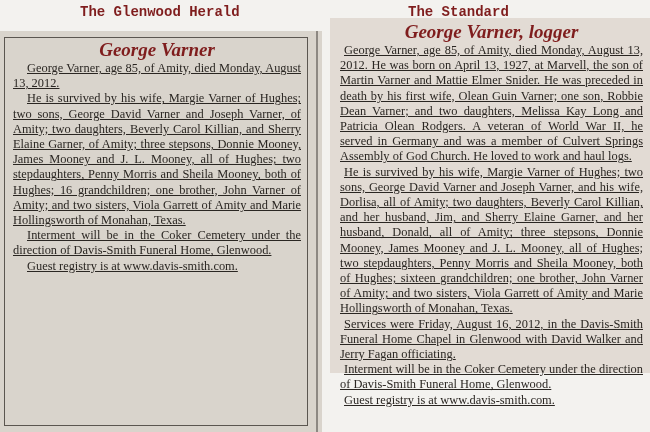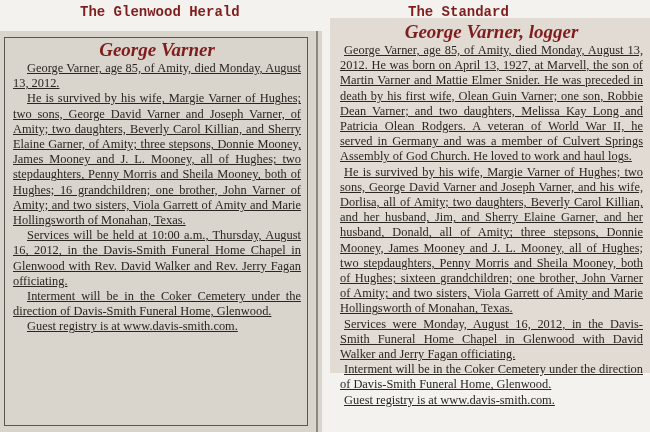--- a/index.html
+++ b/index.html
@@ -26,31 +26,30 @@
 <div id="mh-right" class="masthead">The Standard</div>
 
 <div id="clip-left" class="clip">
   <div class="frame"></div>
   <div class="rule"></div>
   <div id="left-inner">
     <h1 class="title">George Varner</h1>
     <div class="body">
       <p>George Varner, age 85, of Amity, died Monday, August 13, 2012.</p>
       <p>He is survived by his wife, Margie Varner of Hughes; two sons, George David Varner and Joseph Varner, of Amity; two daughters, Beverly Carol Killian, and Sherry Elaine Garner, of Amity; three stepsons, Donnie Mooney, James Mooney and J. L. Mooney, all of Hughes; two stepdaughters, Penny Morris and Sheila Mooney, both of Hughes; 16 grandchildren; one brother, John Varner of Amity; and two sisters, Viola Garrett of Amity and Marie Hollingsworth of Monahan, Texas.</p>
-      <p>Services will be held at 10:00 a.m., Thursday, August 16, 2012, in the Davis-Smith Funeral Home Chapel in Glenwood with Rev. David Walker and Rev. Jerry Fagan officiating.</p>
       <p>Interment will be in the Coker Cemetery under the direction of Davis-Smith Funeral Home, Glenwood.</p>
       <p>Guest registry is at www.davis-smith.com.</p>
     </div>
   </div>
 </div>
 
 <div id="clip-right" class="clip">
   <div id="right-inner">
     <h1 class="title">George Varner, logger</h1>
     <div class="body">
       <p>George Varner, age 85, of Amity, died Monday, August 13, 2012. He was born on April 13, 1927, at Marvell, the son of Martin Varner and Mattie Elmer Snider. He was preceded in death by his first wife, Olean Guin Varner; one son, Robbie Dean Varner; and two daughters, Melissa Kay Long and Patricia Olean Rodgers. A veteran of World War II, he served in Germany and was a member of Culvert Springs Assembly of God Church. He loved to work and haul logs.</p>
       <p>He is survived by his wife, Margie Varner of Hughes; two sons, George David Varner and Joseph Varner, and his wife, Dorlisa, all of Amity; two daughters, Beverly Carol Killian, and her husband, Jim, and Sherry Elaine Garner, and her husband, Donald, all of Amity; three stepsons, Donnie Mooney, James Mooney and J. L. Mooney, all of Hughes; two stepdaughters, Penny Morris and Sheila Mooney, both of Hughes; sixteen grandchildren; one brother, John Varner of Amity; and two sisters, Viola Garrett of Amity and Marie Hollingsworth of Monahan, Texas.</p>
-      <p>Services were Monday, August 16, 2012, in the Davis-Smith Funeral Home Chapel in Glenwood with David Walker and Jerry Fagan officiating.</p>
+      <p>Services were Friday, August 16, 2012, in the Davis-Smith Funeral Home Chapel in Glenwood with David Walker and Jerry Fagan officiating.</p>
       <p>Interment will be in the Coker Cemetery under the direction of Davis-Smith Funeral Home, Glenwood.</p>
       <p>Guest registry is at www.davis-smith.com.</p>
     </div>
   </div>
 </div>
 
 </body></html>

